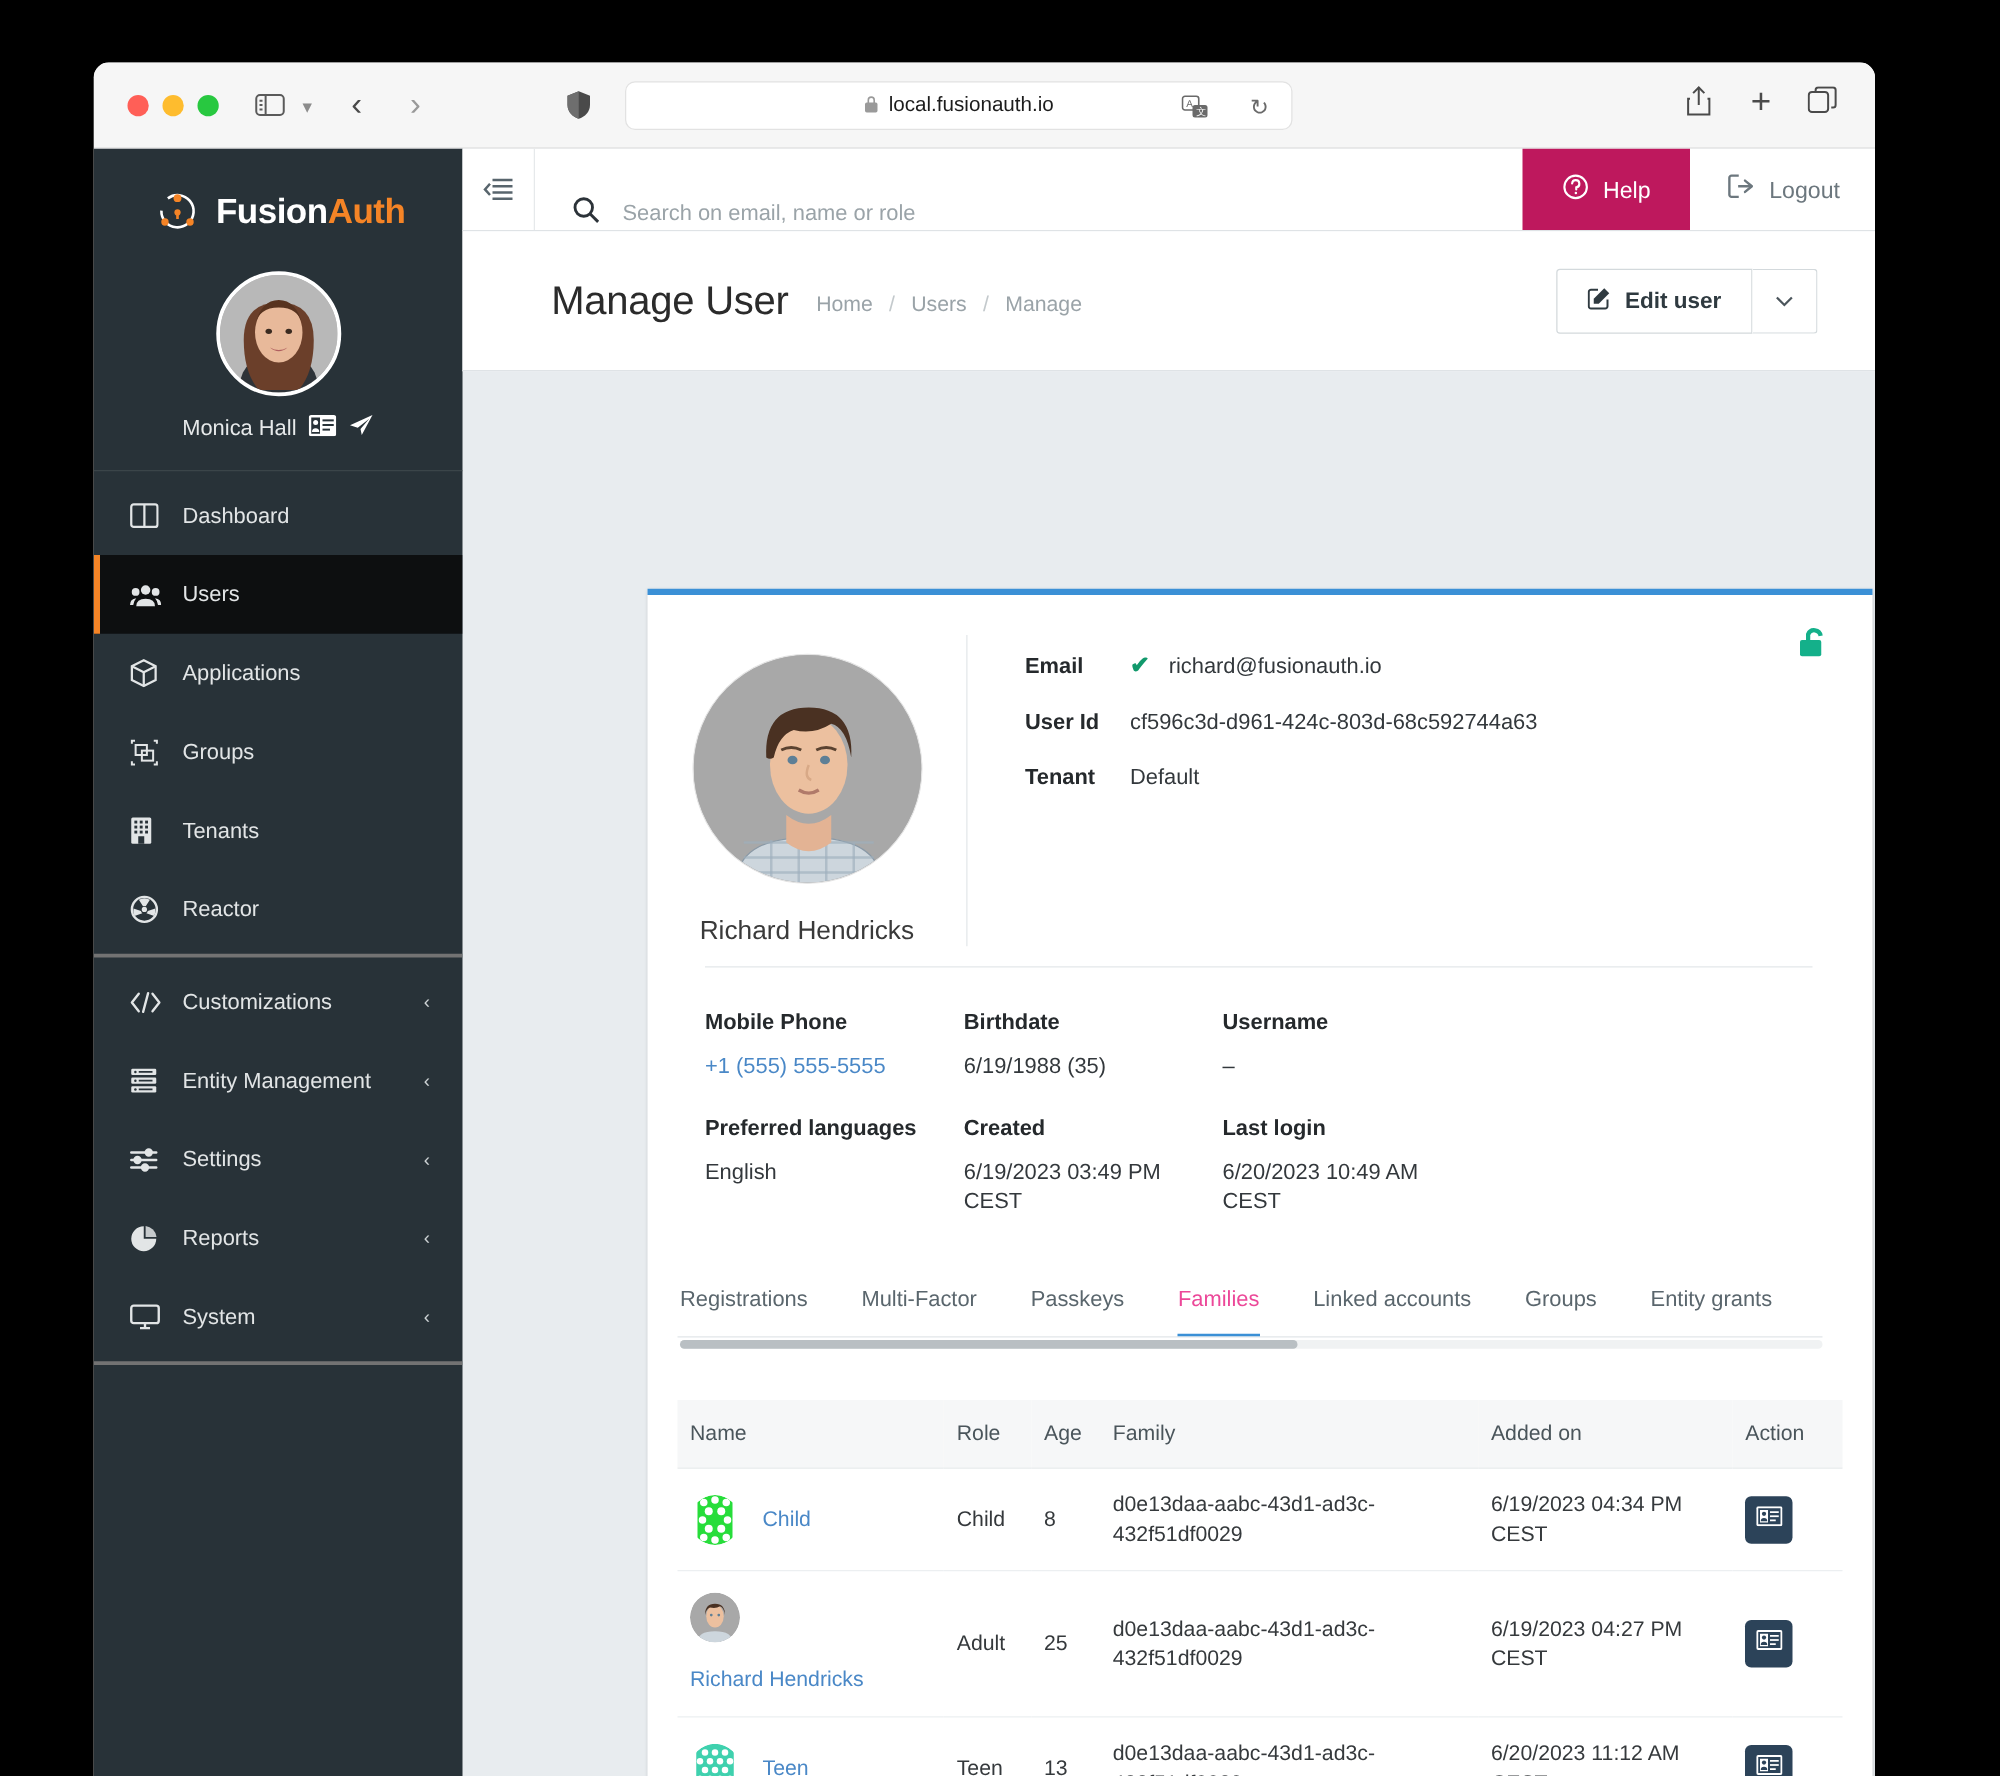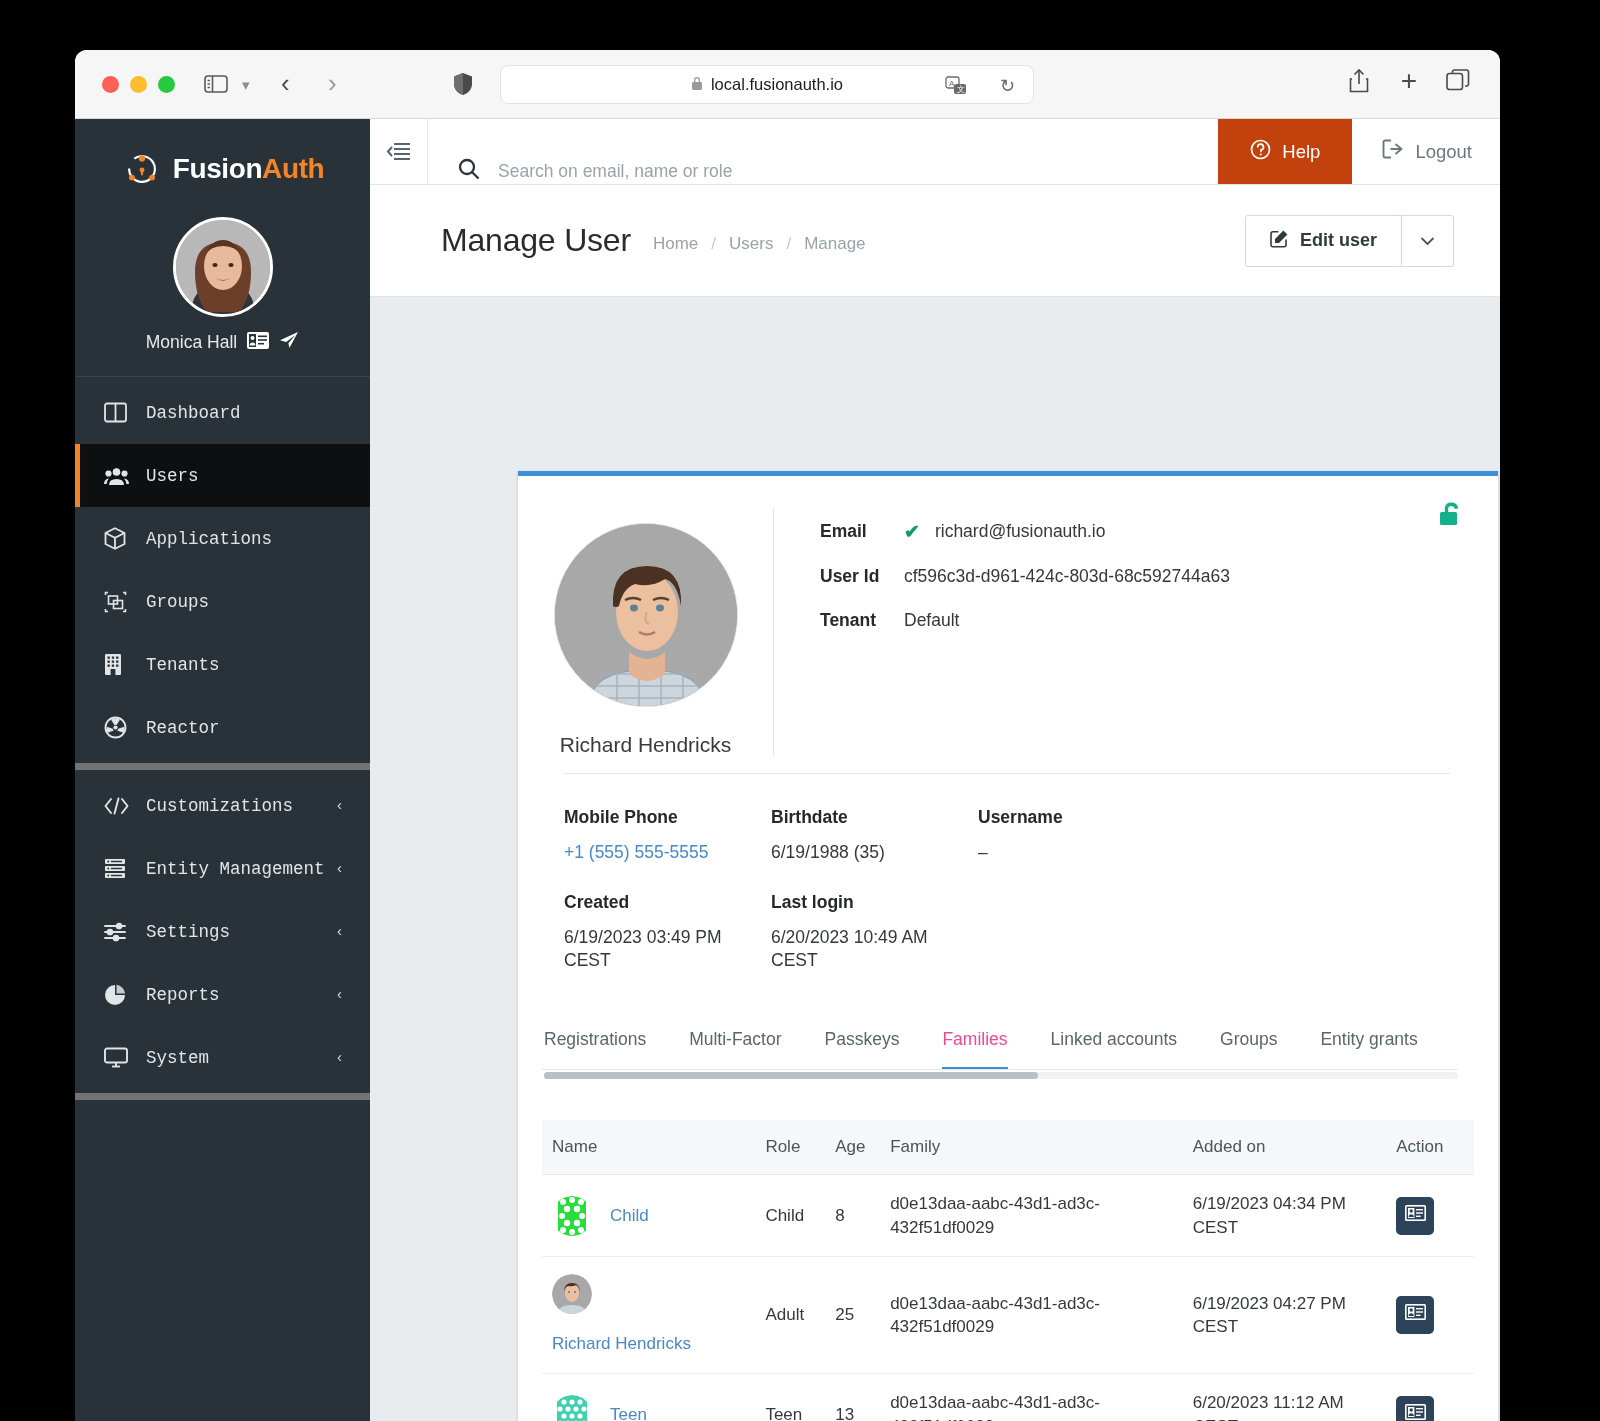--- a/index.html
+++ b/index.html
@@ -82,21 +82,21 @@
     border: 3px solid #ffffff;
     overflow: hidden;
     background: #b4b4b4;
   }
   #profile .avatar svg { display: block; }
   #profile .pname {
     color: #e6e9ea; font-size: 17.5px;
     display: flex; align-items: center; justify-content: center; gap: 10px;
   }
 
-  .nav-group { border-bottom: 7px solid #737373; padding: 4px 0; font-family: Liberation Mono, monospace; }
+  .nav-group { border-bottom: 3px solid #737373; padding: 4px 0; }
   .nav-item {
     display: flex; align-items: center;
     height: 63px; padding-left: 29px;
     color: #e2e5e6; font-size: 17.5px;
     position: relative;
     cursor: default;
   }
   .nav-item .nicon { width: 42px; display: flex; align-items: center; color: #e2e5e6; }
   .nav-item.active { background: #0d0f10; }
   .nav-item.active::before {
@@ -121,21 +121,21 @@
     color: #58656d;
   }
   #search-wrap { flex: 1; display: flex; align-items: center; gap: 18px; padding-left: 30px; }
   #search-wrap .sicon { color: #2c3339; }
   #search-input {
     border: 0; outline: 0; font-size: 17.5px; color: #333;
     font-family: inherit; width: 90%; background: transparent;
   }
   #search-input::placeholder { color: #9aa3a8; }
   #help-btn {
-    background: #c2410c; color: #fff; height: 100%;
+    background: #be185d; color: #fff; height: 100%;
     display: flex; align-items: center; gap: 11px;
     padding: 0 32px; font-size: 18.5px;
   }
   #logout-btn {
     color: #6c777e; height: 100%;
     display: flex; align-items: center; gap: 11px;
     padding: 0 28px 0 30px; font-size: 18.5px;
   }
 
   
@@ -652,20 +652,24 @@
             <div class="meta-label">Mobile Phone</div>
             <div class="meta-value link">+1 (555) 555-5555</div>
           </div>
           <div>
             <div class="meta-label">Birthdate</div>
             <div class="meta-value">6/19/1988 (35)</div>
           </div>
           <div>
             <div class="meta-label">Username</div>
             <div class="meta-value">–</div>
+          </div>
+          <div>
+            <div class="meta-label">Preferred languages</div>
+            <div class="meta-value">English</div>
           </div>
           <div>
             <div class="meta-label">Created</div>
             <div class="meta-value" style="max-width: 175px;">6/19/2023 03:49 PM CEST</div>
           </div>
           <div>
             <div class="meta-label">Last login</div>
             <div class="meta-value" style="max-width: 175px;">6/20/2023 10:49 AM CEST</div>
           </div>
         </div>

